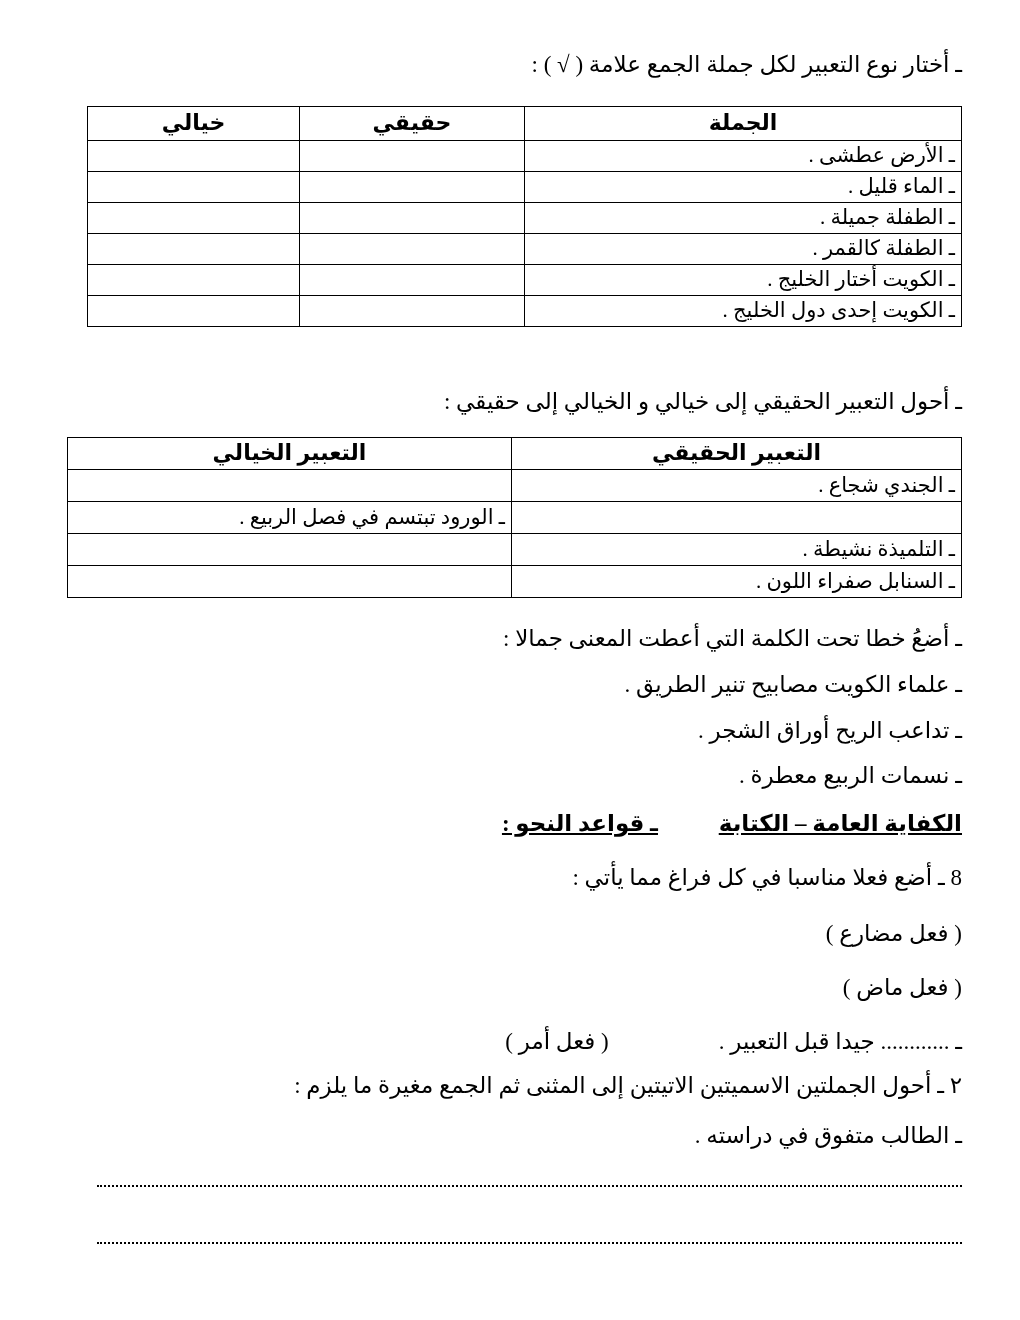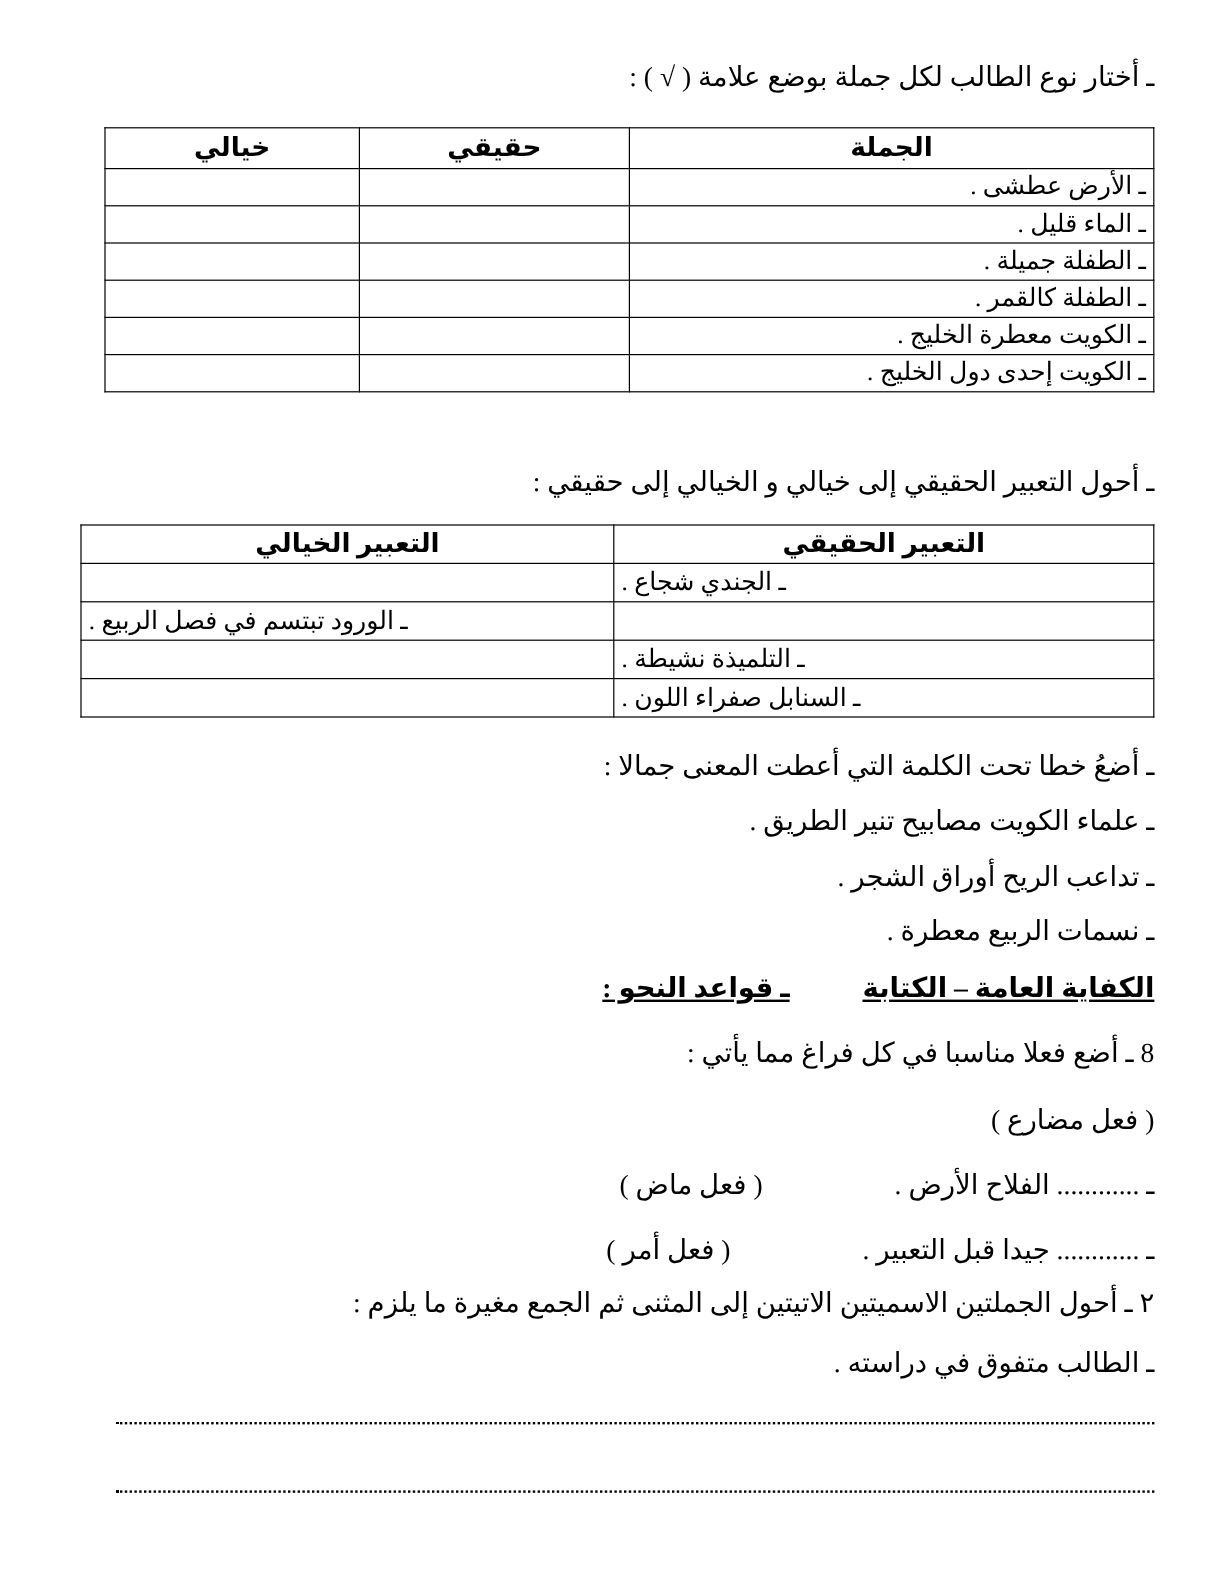--- a/index.html
+++ b/index.html
@@ -27,21 +27,21 @@
   .t1 col.c-real     { width: 225px; }
   .t1 col.c-imag     { width: 212px; }
   .t1 th { height: 34px; font-size: 22px; font-weight: bold; text-align: center; }
   .t1 td { height: 31px; font-size: 21px; padding: 0 6px; text-align: right; }
 
   
   .t2 { width: 894px; margin-top: 20px; }
   .t2 col.c-half-r { width: 450px; }
   .t2 col.c-half-l { width: 444px; }
   .t2 th { height: 32px; font-size: 22px; font-weight: bold; }
-  .t2 td { height: 32px; font-size: 21px; padding: 0 6px; text-align: left; }
+  .t2 td { height: 32px; font-size: 21px; padding: 0 6px; text-align: right; }
 
   .mt-lg { margin-top: 60px; }
   .mt-md { margin-top: 26px; }
   .mt-sm { margin-top: 16px; }
 
   .heading { margin-top: 18px; font-size: 23px; line-height: 1.3; }
   .heading .hl { font-weight: bold; text-decoration: underline; }
   .heading .hl-first { margin-left: 55px; }
 
   .q-title { margin-top: 24px; }
@@ -54,21 +54,21 @@
 
   .dotted { height: 1px; border-bottom: 2px dotted #000; width: 865px; }
   .d1 { margin-top: 34px; }
   .d2 { margin-top: 55px; }
 </style>
 </head>
 <body>
 
 <div class="page">
 
-  <div class="line">ـ أختار نوع الطالب لكل جملة بوضع علامة (  √  )  :</div>
+  <div class="line">ـ أختار نوع التعبير لكل جملة الجمع علامة (  √  )  :</div>
 
   <table class="t1">
     <colgroup>
         <col class="c-sentence">
         <col class="c-real">
         <col class="c-imag">
       </colgroup>
     <thead>
       <tr>
         <th>الجملة</th>
@@ -91,21 +91,21 @@
         <td>ـ الطفلة جميلة .</td>
         <td></td>
         <td></td>
       </tr>
       <tr>
         <td>ـ الطفلة كالقمر .</td>
         <td></td>
         <td></td>
       </tr>
       <tr>
-        <td>ـ الكويت معطرة الخليج  .</td>
+        <td>ـ الكويت أختار الخليج  .</td>
         <td></td>
         <td></td>
       </tr>
       <tr>
         <td>ـ الكويت إحدى دول الخليج  .</td>
         <td></td>
         <td></td>
       </tr>
     </tbody>
   </table>
@@ -152,21 +152,20 @@
     <span class="hl hl-first">الكفاية العامة – الكتابة</span>
     <span class="hl">ـ قواعد النحو :</span>
   </div>
 
   <div class="line q-title">8 ـ أضع فعلا مناسبا في كل فراغ مما يأتي :</div>
 
   <div class="fill-line fill-1">
     <span>( فعل مضارع )</span>
   </div>
   <div class="fill-line fill-2">
-    <span>ـ ............ الفلاح الأرض  .</span>
     <span>( فعل ماض )</span>
   </div>
   <div class="fill-line fill-3">
     <span>ـ ............ جيدا قبل التعبير  .</span>
     <span>( فعل أمر )</span>
   </div>
 
   <div class="line q2-title">٢ ـ أحول الجملتين الاسميتين الاتيتين إلى المثنى ثم الجمع مغيرة ما يلزم :</div>
   <div class="line q2-item">ـ الطالب متفوق في دراسته  .</div>
 

